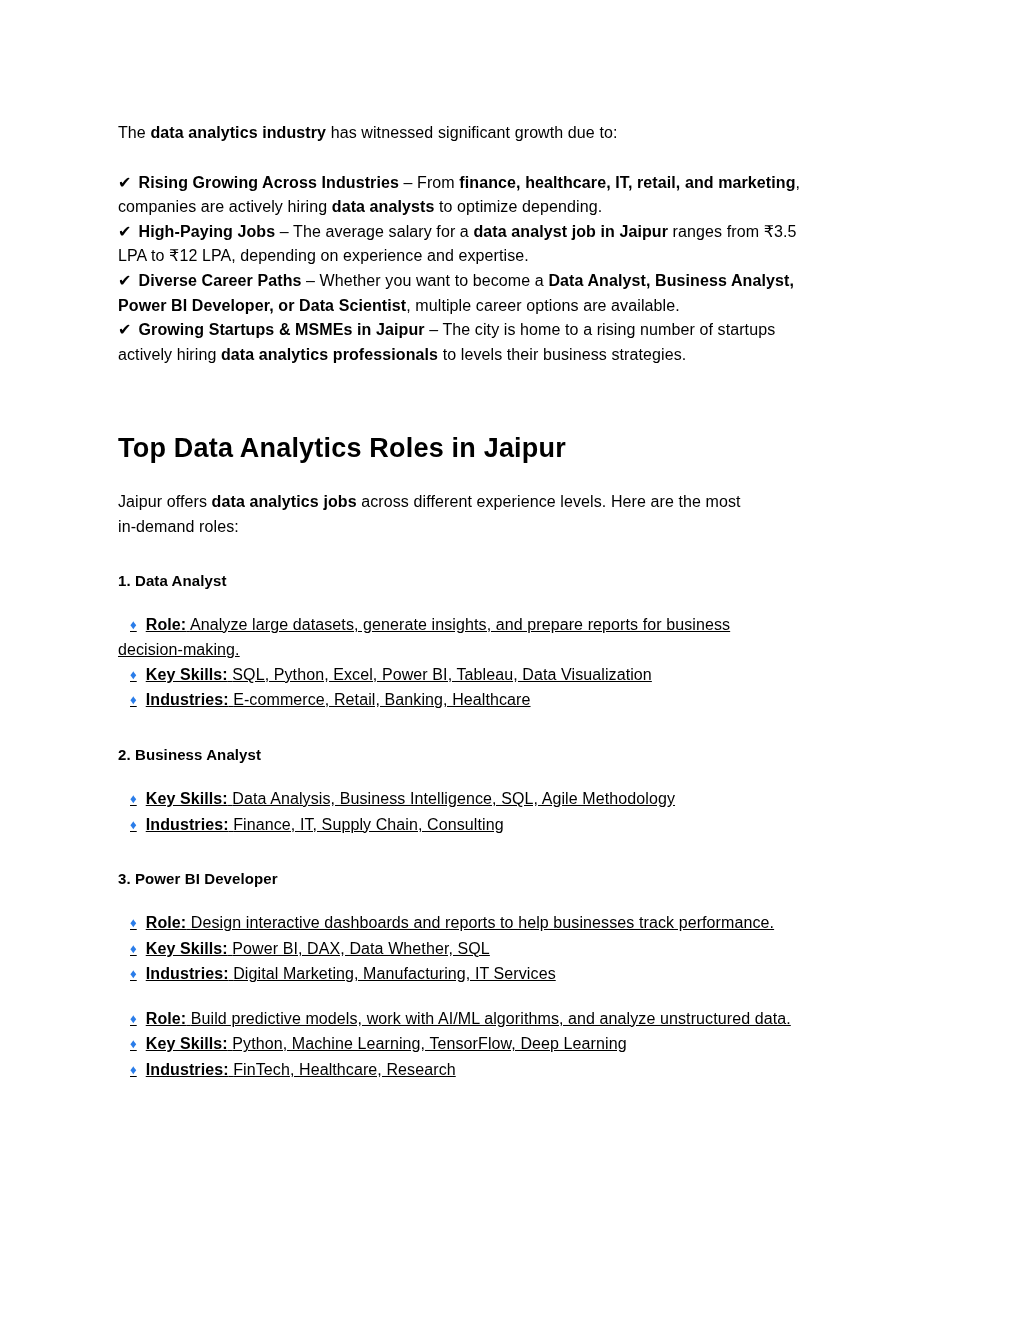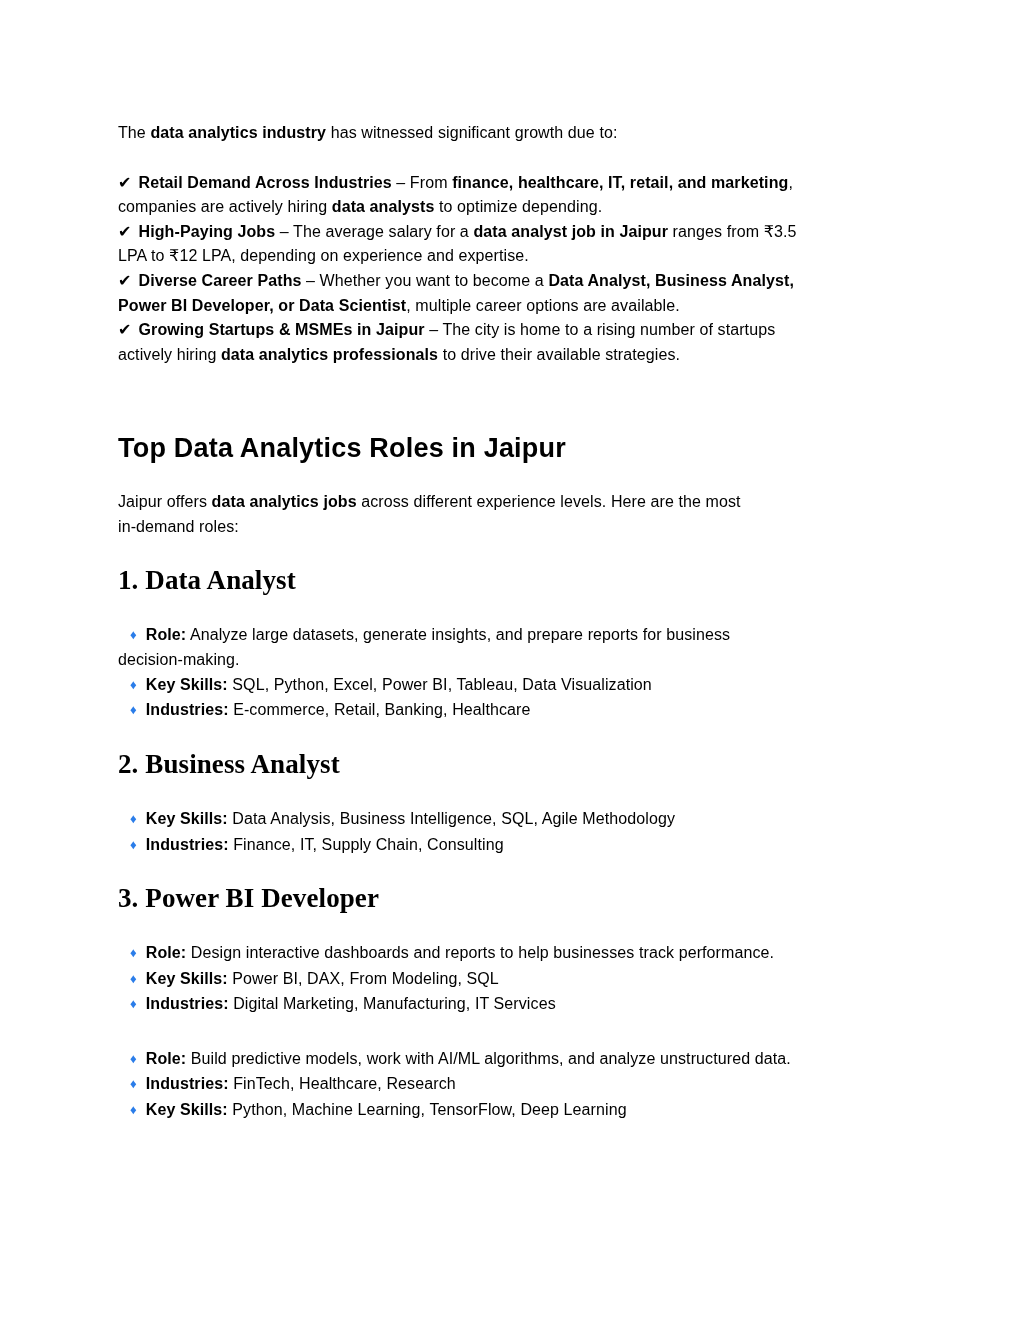--- a/index.html
+++ b/index.html
@@ -31,28 +31,27 @@
   }
   h1.doc-title {
     font-size: 27px;
     line-height: 35px;
     font-weight: 700;
     margin: 64px 0 0 0;
     letter-spacing: 0.2px;
   }
   .roles-intro { margin-top: 24px; }
   h3.role-title {
-    font-size: 27px;
+    font-size: 15px;
     line-height: 27px;
     font-weight: 700;
     margin: 27px 0 0 0;
     letter-spacing: 0.1px;
-    font-family: Liberation Serif, serif;
   }
-  .bullets { margin-top: 29px; }
+  .bullets { margin-top: 19px; text-decoration: underline; }
   .bullet {
     font-size: 16px;
     line-height: 24.6px;
     letter-spacing: 0.1px;
     text-indent: 12px; 
   }
   .diamond {
     font-size: 13px;
     margin-right: 9px;
     position: relative;
@@ -61,24 +60,24 @@
   .bullet-label { font-weight: 700; }
 </style>
 </head>
 <body>
 
 <div class="page">
 
   <p class="body-text"><span>The </span><span class="b">data analytics industry</span><span> has witnessed significant growth due to:</span></p>
 
   <div class="highlights">
-    <p class="body-text"><span class="check">✔</span><span><span class="b">Retail Demand Across Industries</span><span> – From </span><span class="b">finance, healthcare, IT, retail, and marketing</span><span>,</span><br><span>companies are actively hiring </span><span class="b">data analysts</span><span> to optimize depending.</span></span></p>
+    <p class="body-text"><span class="check">✔</span><span><span class="b">Rising Growing Across Industries</span><span> – From </span><span class="b">finance, healthcare, IT, retail, and marketing</span><span>,</span><br><span>companies are actively hiring </span><span class="b">data analysts</span><span> to optimize depending.</span></span></p>
     <p class="body-text"><span class="check">✔</span><span><span class="b">High-Paying Jobs</span><span> – The average salary for a </span><span class="b">data analyst job in Jaipur</span><span> ranges from ₹3.5</span><br><span>LPA to ₹12 LPA, depending on experience and expertise.</span></span></p>
     <p class="body-text"><span class="check">✔</span><span><span class="b">Diverse Career Paths</span><span> – Whether you want to become a </span><span class="b">Data Analyst, Business Analyst,</span><br><span class="b">Power BI Developer, or Data Scientist</span><span>, multiple career options are available.</span></span></p>
-    <p class="body-text"><span class="check">✔</span><span><span class="b">Growing Startups &amp; MSMEs in Jaipur</span><span> – The city is home to a rising number of startups</span><br><span>actively hiring </span><span class="b">data analytics professionals</span><span> to drive their available strategies.</span></span></p>
+    <p class="body-text"><span class="check">✔</span><span><span class="b">Growing Startups &amp; MSMEs in Jaipur</span><span> – The city is home to a rising number of startups</span><br><span>actively hiring </span><span class="b">data analytics professionals</span><span> to levels their business strategies.</span></span></p>
   </div>
 
   <h1 class="doc-title">Top Data Analytics Roles in Jaipur</h1>
 
   <p class="body-text roles-intro"><span>Jaipur offers </span><span class="b">data analytics jobs</span><span> across different experience levels. Here are the most</span><br><span>in-demand roles:</span></p>
 
   <section>
     <h3 class="role-title">1. Data Analyst</h3>
     <div class="bullets">
       <p class="bullet"><span class="diamond" style="color: rgb(43, 125, 233);">♦</span><span class="bullet-label">Role:</span> <span><span>Analyze large datasets, generate insights, and prepare reports for business</span><br><span>decision-making.</span></span></p>
@@ -92,26 +91,26 @@
     <div class="bullets">
       <p class="bullet"><span class="diamond" style="color: rgb(43, 125, 233);">♦</span><span class="bullet-label">Key Skills:</span> <span><span>Data Analysis, Business Intelligence, SQL, Agile Methodology</span></span></p>
       <p class="bullet"><span class="diamond" style="color: rgb(43, 125, 233);">♦</span><span class="bullet-label">Industries:</span> <span><span>Finance, IT, Supply Chain, Consulting</span></span></p>
     </div>
   </section>
 
   <section>
     <h3 class="role-title">3. Power BI Developer</h3>
     <div class="bullets">
       <p class="bullet"><span class="diamond" style="color: rgb(43, 125, 233);">♦</span><span class="bullet-label">Role:</span> <span><span>Design interactive dashboards and reports to help businesses track performance.</span></span></p>
-      <p class="bullet"><span class="diamond" style="color: rgb(43, 125, 233);">♦</span><span class="bullet-label">Key Skills:</span> <span><span>Power BI, DAX, From Modeling, SQL</span></span></p>
+      <p class="bullet"><span class="diamond" style="color: rgb(43, 125, 233);">♦</span><span class="bullet-label">Key Skills:</span> <span><span>Power BI, DAX, Data Whether, SQL</span></span></p>
       <p class="bullet"><span class="diamond" style="color: rgb(43, 125, 233);">♦</span><span class="bullet-label">Industries:</span> <span><span>Digital Marketing, Manufacturing, IT Services</span></span></p>
     </div>
   </section>
 
   <section>
     <div class="bullets">
       <p class="bullet"><span class="diamond" style="color: rgb(43, 125, 233);">♦</span><span class="bullet-label">Role:</span> <span><span>Build predictive models, work with AI/ML algorithms, and analyze unstructured data.</span></span></p>
+      <p class="bullet"><span class="diamond" style="color: rgb(43, 125, 233);">♦</span><span class="bullet-label">Key Skills:</span> <span><span>Python, Machine Learning, TensorFlow, Deep Learning</span></span></p>
       <p class="bullet"><span class="diamond" style="color: rgb(43, 125, 233);">♦</span><span class="bullet-label">Industries:</span> <span><span>FinTech, Healthcare, Research</span></span></p>
-      <p class="bullet"><span class="diamond" style="color: rgb(43, 125, 233);">♦</span><span class="bullet-label">Key Skills:</span> <span><span>Python, Machine Learning, TensorFlow, Deep Learning</span></span></p>
     </div>
   </section>
 
 </div>
 
 </body></html>

